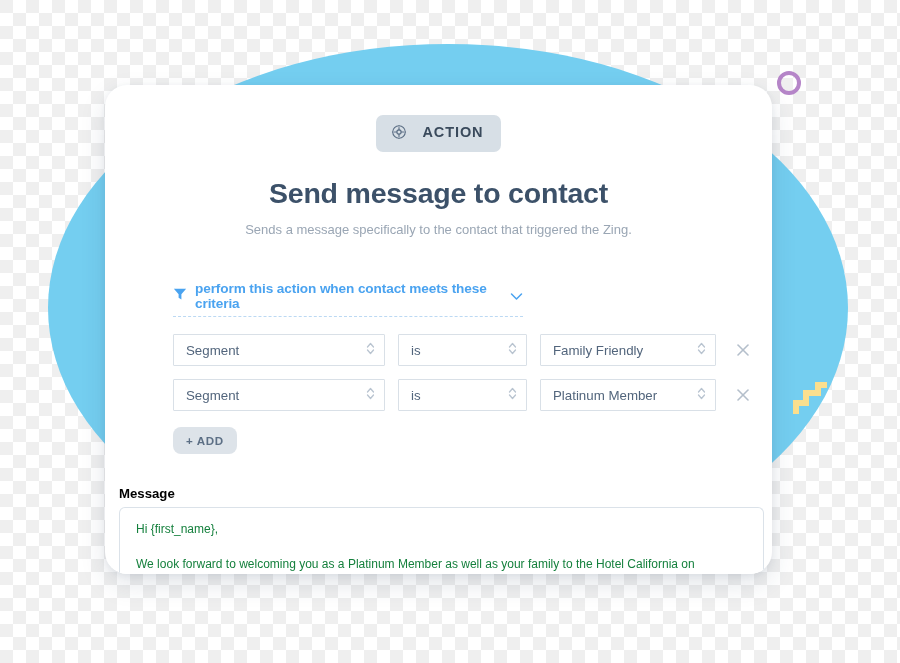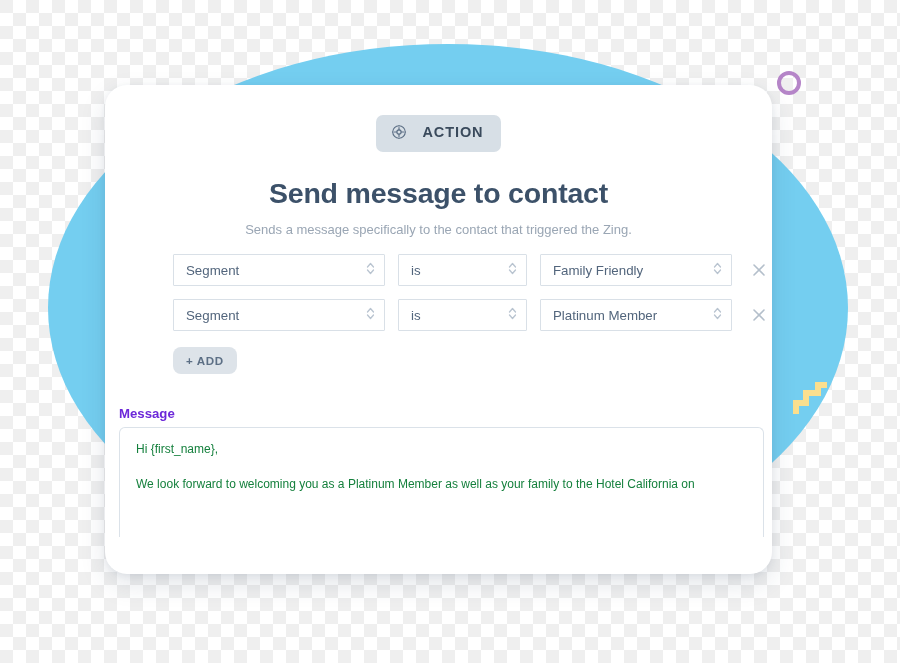--- a/index.html
+++ b/index.html
@@ -149,21 +149,21 @@
     border: 1px solid #d9e0e7;
     border-radius: 1px;
     background: #fff;
     font-size: 13.3px;
     color: #52657c;
     padding: 0 26px 0 12px;
     box-sizing: border-box;
   }
   .sel.field { width: 212px; }
   .sel.op    { width: 129px; }
-  .sel.value { width: 192px; text-align: right; }
+  .sel.value { width: 176px; text-align: right; }
   .sel .arrows {
     position: absolute;
     right: 9px;
     top: 50%;
     transform: translateY(-50%);
     display: block;
   }
   .x-btn {
     width: 16px;
     height: 16px;
@@ -186,21 +186,21 @@
     letter-spacing: 0.6px;
     margin-top: 3px;
     cursor: pointer;
   }
 
   
   .msg-label {
     margin: 32px 4px 6px 14px;
     font-size: 13.2px;
     font-weight: bold;
-    color: #6d28d9;
+    color: #000000;
   }
   .msg-box {
     margin: 0 8px 0 14px;
     border: 1px solid #dbe2e9;
     border-radius: 6px 6px 0 0;
     border-bottom: none;
     height: 110px;
     padding: 13px 16px 0 16px;
     box-sizing: border-box;
     background: #fff;
@@ -251,20 +251,33 @@
             <path d="M12 5.2 L12 8.8 M18.8 12 L15.2 12 M12 18.8 L12 15.2 M5.2 12 L8.8 12" stroke-linecap="round"></path>
           </svg>
         </span>
         <span>ACTION</span>
       </div>
     </div>
 
     <h1 class="title">Send message to contact</h1>
     <p class="subtitle">Sends a message specifically to the contact that triggered the Zing.</p>
 
+    <div class="criteria-link-row">
+      <span>
+        <svg width="14" height="14" viewBox="0 0 16 16">
+          <path d="M1 2 H15 L9.6 8.3 V14.2 L6.4 12.4 V8.3 Z" fill="#4aa3f0"></path>
+        </svg>
+      </span>
+      <span class="criteria-link">perform this action when contact meets these criteria</span>
+      <span class="chev-down">
+        <svg width="13" height="9" viewBox="0 0 13 9" fill="none" stroke="#4aa3f0" stroke-width="1.5">
+          <polyline points="1.5,2 6.5,7 11.5,2" stroke-linecap="round" stroke-linejoin="round"></polyline>
+        </svg>
+      </span>
+    </div>
 
     <div class="rows">
 
       <div class="crit-row">
         <div class="sel field">
           <span>Segment</span>
           <span class="arrows">
             <svg width="9" height="14" viewBox="0 0 9 14" fill="none" stroke="#b9c4d0" stroke-width="1.3">
               <polyline points="1.5,5.5 4.5,2 7.5,5.5" stroke-linecap="round" stroke-linejoin="round"></polyline>
               <polyline points="1.5,8.5 4.5,12 7.5,8.5" stroke-linecap="round" stroke-linejoin="round"></polyline>

